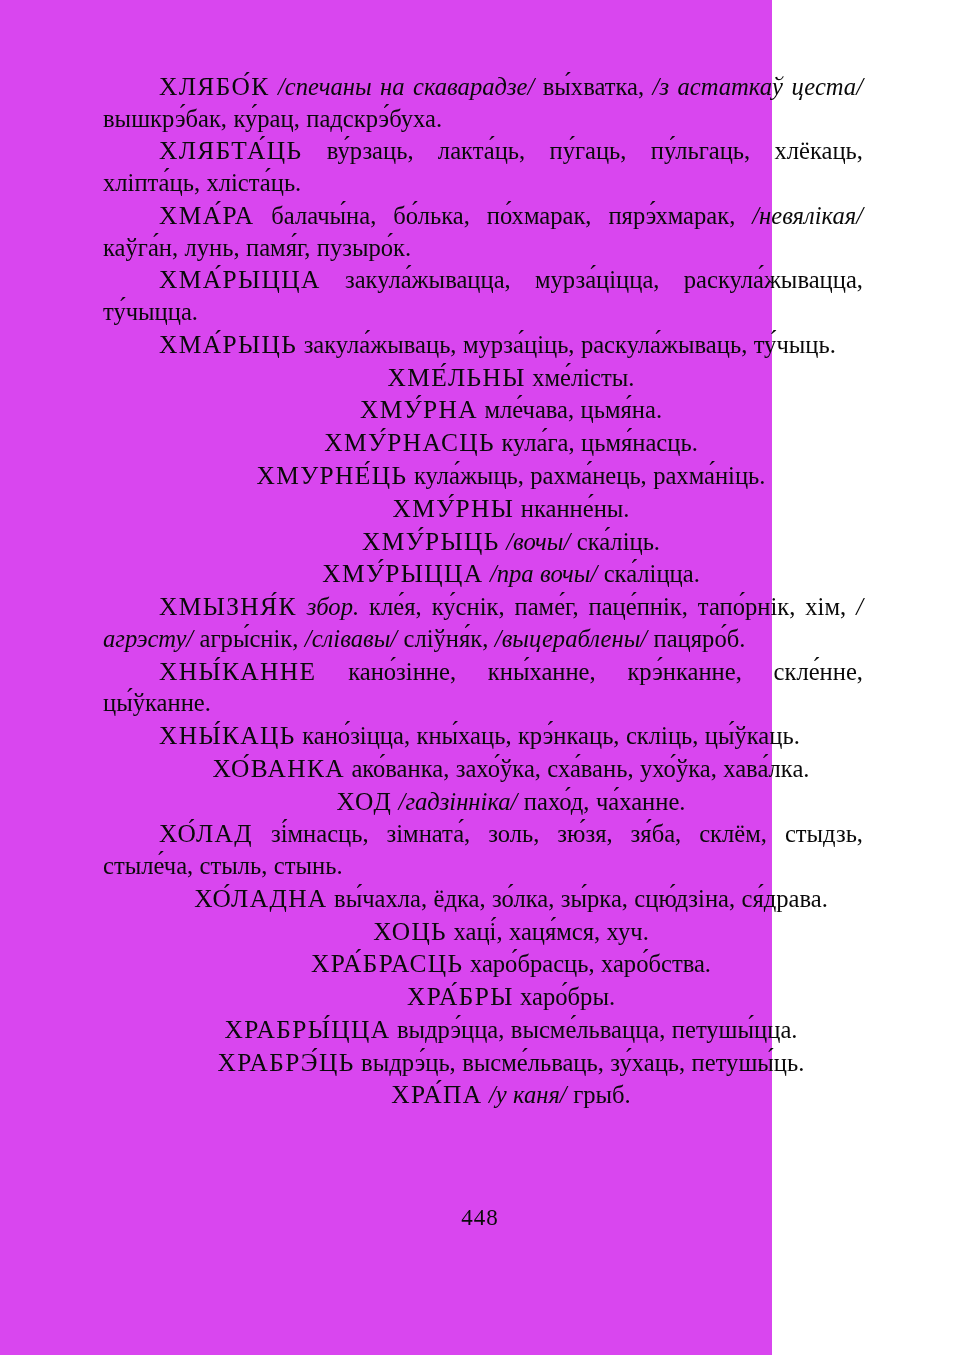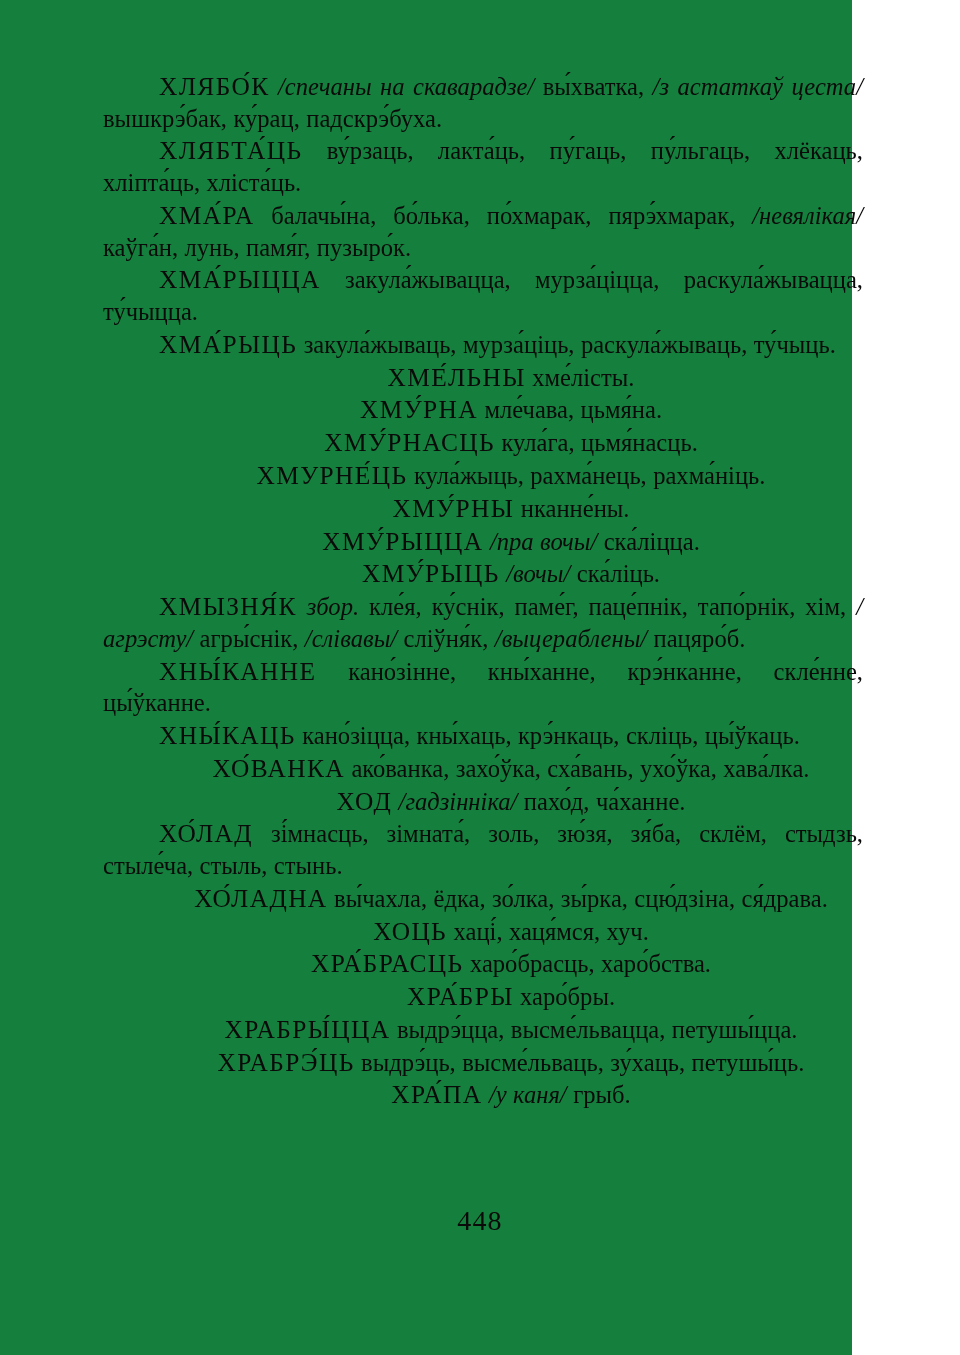--- a/index.html
+++ b/index.html
@@ -14,23 +14,23 @@
     position: relative;
     font-family: "Liberation Serif", "DejaVu Serif", serif;
     color: #0a0a0a;
     overflow: hidden;
   }
 
   .page {
     position: absolute;
     left: 0;
     top: 0;
-    width: 852px;
+    width: 772px;
     height: 1355px;
-    background: #15803d;
+    background: #d946ef;
   }
 
   .text-column {
     position: absolute;
     left: 103px;
     top: 70px;
     width: 760px;
   }
 
   .entry {
@@ -64,21 +64,21 @@
   .syn {
     font-style: normal;
   }
 
   .page-number {
     position: absolute;
     left: 0;
     top: 1205px;
     width: 960px;
     text-align: center;
-    font-size: 28px;
+    font-size: 23px;
     font-family: "Liberation Serif", "DejaVu Serif", serif;
     letter-spacing: 0.04em;
   }
 </style>
 </head>
 <body>
 
 <div class="page">
   <div class="text-column">
 
@@ -95,23 +95,23 @@
     <p class="entry single"><span class="headword">ХМЕ́ЛЬНЫ</span> <span class="syn">хме́лісты.</span></p>
 
     <p class="entry single"><span class="headword">ХМУ́РНА</span> <span class="syn">мле́чава, цьмя́на.</span></p>
 
     <p class="entry single"><span class="headword">ХМУ́РНАСЦЬ</span> <span class="syn">кула́га, цьмя́насць.</span></p>
 
     <p class="entry single"><span class="headword">ХМУРНЕ́ЦЬ</span> <span class="syn">кула́жыць, рахма́нець, рахма́ніць.</span></p>
 
     <p class="entry single"><span class="headword">ХМУ́РНЫ</span> <span class="syn">нканне́ны.</span></p>
 
+    <p class="entry single"><span class="headword">ХМУ́РЫЦЬ</span> <span class="gloss">/вочы/</span> <span class="syn">ска́ліць.</span></p>
+
     <p class="entry single"><span class="headword">ХМУ́РЫЦЦА</span> <span class="gloss">/пра вочы/</span> <span class="syn">ска́ліцца.</span></p>
-
-    <p class="entry single"><span class="headword">ХМУ́РЫЦЬ</span> <span class="gloss">/вочы/</span> <span class="syn">ска́ліць.</span></p>
 
     <p class="entry"><span class="headword">ХМЫЗНЯ́К</span> <span class="gloss">збор.</span> <span class="syn">кле́я, ку́снік, паме́г, паце́пнік, тапо́рнік, хім,</span> <span class="gloss">/агрэсту/</span> <span class="syn">агры́снік,</span> <span class="gloss">/слівавы/</span> <span class="syn">сліўня́к,</span> <span class="gloss">/выцераблены/</span> <span class="syn">пацяро́б.</span></p>
 
 
     <p class="entry"><span class="headword">ХНЫ́КАННЕ</span> <span class="syn">кано́зінне, кны́ханне, крэ́нканне, скле́нне, цы́ўканне.</span></p>
 
     <p class="entry"><span class="headword">ХНЫ́КАЦЬ</span> <span class="syn">кано́зіцца, кны́хаць, крэ́нкаць, скліць, цы́ўкаць.</span></p>
 
     <p class="entry single"><span class="headword">ХО́ВАНКА</span> <span class="syn">ако́ванка, захо́ўка, сха́вань, ухо́ўка, хава́лка.</span></p>
 

